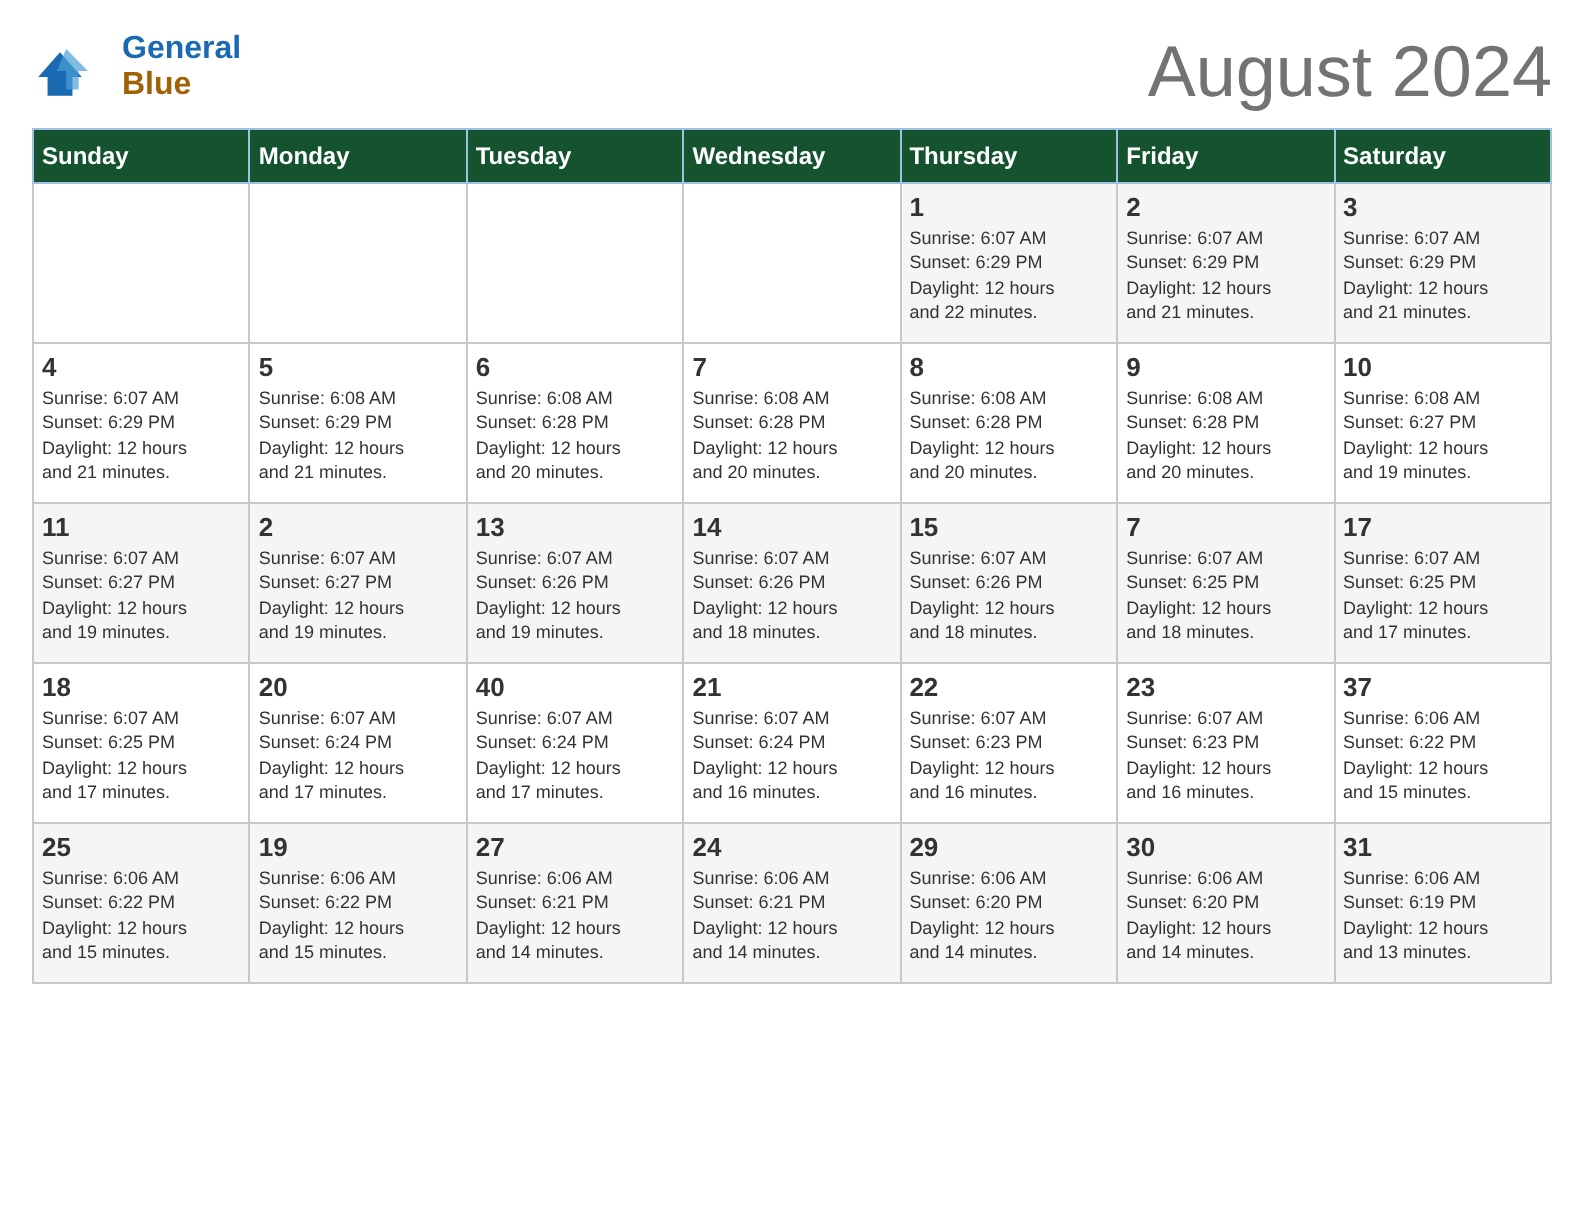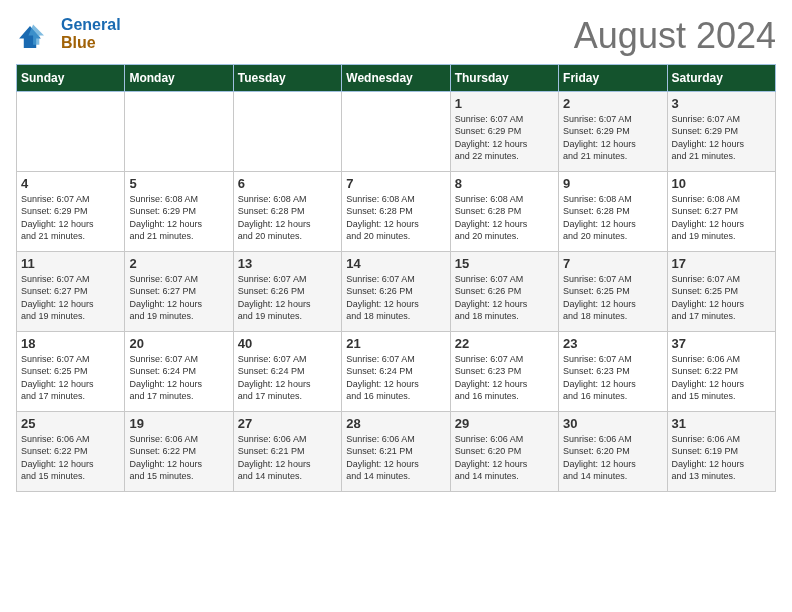--- a/index.html
+++ b/index.html
@@ -308,21 +308,21 @@
 and 15 minutes.</div>
         </td>
         <td>
           <span class="day-num">27</span>
           <div class="day-info" style="white-space: pre-line;">Sunrise: 6:06 AM
 Sunset: 6:21 PM
 Daylight: 12 hours
 and 14 minutes.</div>
         </td>
         <td>
-          <span class="day-num">28</span>
+          <span class="day-num">24</span>
           <div class="day-info" style="white-space: pre-line;">Sunrise: 6:06 AM
 Sunset: 6:21 PM
 Daylight: 12 hours
 and 14 minutes.</div>
         </td>
         <td>
           <span class="day-num">29</span>
           <div class="day-info" style="white-space: pre-line;">Sunrise: 6:06 AM
 Sunset: 6:20 PM
 Daylight: 12 hours

